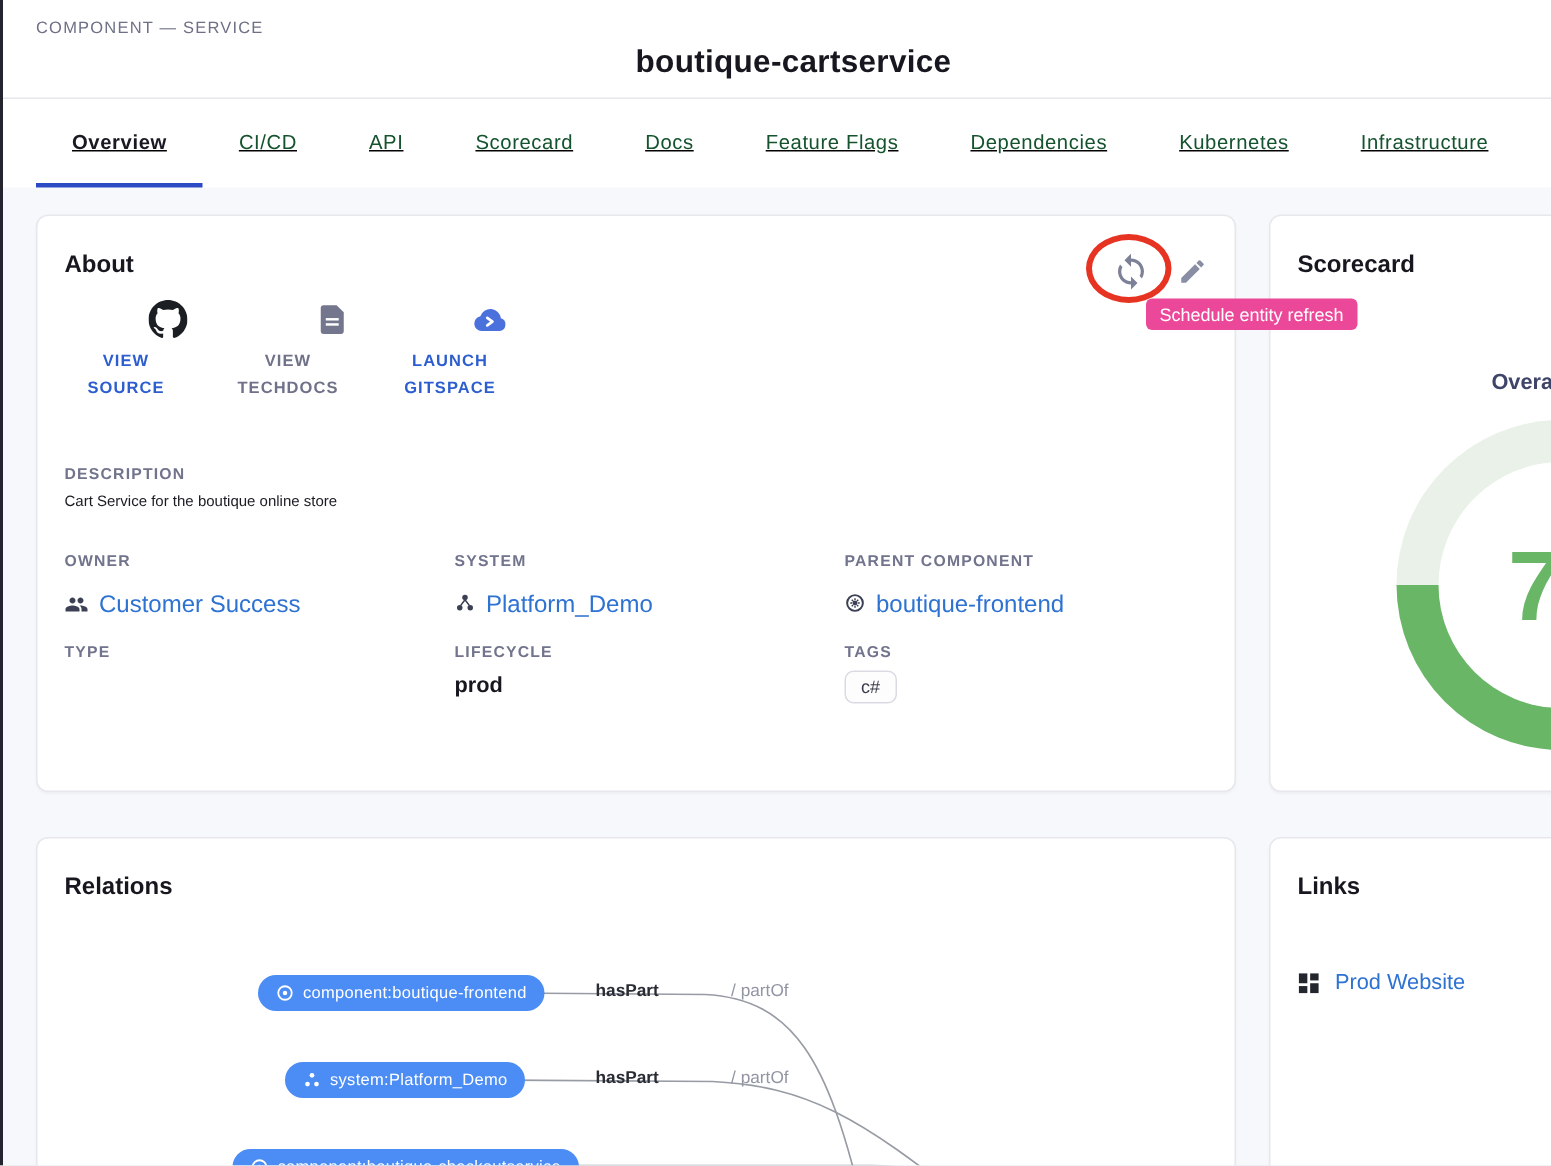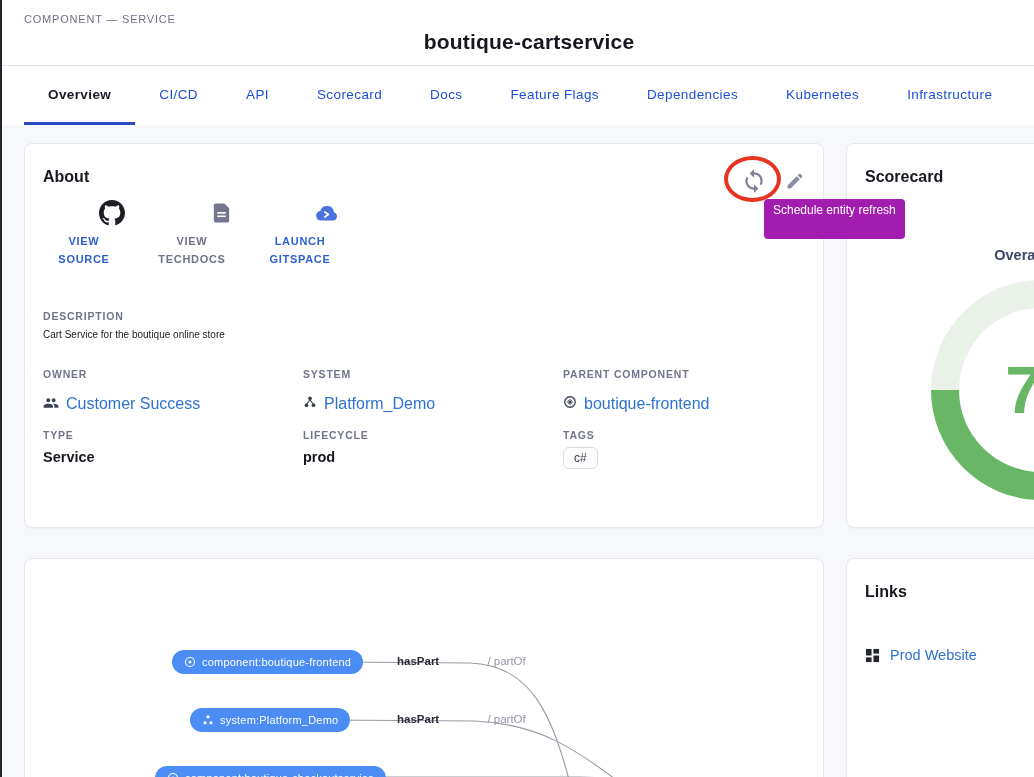--- a/index.html
+++ b/index.html
@@ -13,25 +13,25 @@
   .hdr {
     position:absolute; top:0; left:0; right:0; height:66px;
     background:#fff; border-bottom:1px solid #e6e6ec; padding:13px 0 0 22px; z-index:2;
   }
   .crumb { font-size:11px; color:#6e7086; letter-spacing:.8px; font-weight:500; }
   .title-row { display:flex; align-items:center; gap:10px; margin-top:5px;flex-direction:column; }
   .title-row h1 { font-size:21px; font-weight:700; color:#17181f; letter-spacing:.2px; }
   
   .tabs {
     position:absolute; top:66px; left:0; right:0; height:59px; background:#fff;
-    display:flex; align-items:stretch; padding-left:22px; z-index:2;
+    display:flex; align-items:stretch; padding-left:22px; z-index:2;text-decoration:underline;
   }
   .tab {
     display:flex; align-items:center; padding:0 24px; font-size:13.5px;
-    color:#1d4ed8; font-weight:500; letter-spacing:.4px; white-space:nowrap;
+    color:#14532d; font-weight:500; letter-spacing:.4px; white-space:nowrap;
     border-bottom:3px solid transparent; cursor:pointer;
   }
   .tab.active { color:#181922; font-weight:700; border-bottom-color:#2b4ac4; }
   
   .card {
     position:absolute; background:#fff; border:1px solid #e7e7ee; border-radius:8px;
     box-shadow:0 1px 2px rgba(20,20,40,.04);
   }
   .card h2 { font-size:16px; font-weight:700; color:#17181f; }
   .card-about   { left:22px;  top:143px; width:800px; height:385px; padding:24px 20px 0 18px; }
@@ -58,22 +58,22 @@
   }
   
   .card-actions { position:absolute; top:24px; right:18px; display:flex; gap:18px; align-items:center; }
   .iconbtn { background:none; border:none; cursor:pointer; display:flex; padding:0; }
   
   .red-ellipse {
     position:absolute; left:722px; top:156px; width:57px; height:46px;
     border:4.5px solid #e73322; border-radius:50%; z-index:8; pointer-events:none;
   }
   .tooltip {
-    position:absolute; left:762px; top:199px; background:#a21caf; color:#fff;
-    font-size:12px; padding:4px 9px 22px; border-radius:4px; z-index:9; white-space:nowrap;
+    position:absolute; left:762px; top:199px; background:#ec4899; color:#fff;
+    font-size:12px; padding:4px 9px 3px; border-radius:4px; z-index:9; white-space:nowrap;
   }
   
   .overall { width:352px; text-align:center; margin-top:61px; font-size:14.5px; font-weight:700; color:#3f4469; }
   .donut { position:relative; width:220px; height:220px; border-radius:50%; margin:17px 0 0 66px; }
   .donut-hole {
     position:absolute; inset:28px; background:#fff; border-radius:50%;
     display:flex; align-items:center; justify-content:center;
     font-size:66px; font-weight:700; color:#68b666; letter-spacing:-1px;
   }
   
@@ -196,21 +196,20 @@
                 <circle cx="8" cy="8" r="6" fill="none" stroke="currentColor" stroke-width="1.5"></circle>
                 <circle cx="8" cy="8" r="1.9" fill="currentColor"></circle>
                 <path d="M8 4.4v1.4M8 10.2v1.4M4.4 8h1.4M10.2 8h1.4M5.5 5.5l1 1M9.5 9.5l1 1M10.5 5.5l-1 1M6.5 9.5l-1 1" stroke="currentColor" stroke-width="1.1"></path>
               </svg>
           </span>
           <span>boutique-frontend</span>
         </div>
       </div>
       <div>
         <div class="flabel">TYPE</div>
-        <div class="boldval">Service</div>
       </div>
       <div>
         <div class="flabel">LIFECYCLE</div>
         <div class="boldval">prod</div>
       </div>
       <div>
         <div class="flabel">TAGS</div>
         <div class="tagchip">c#</div>
       </div>
     </div>
@@ -218,20 +217,21 @@
 
   <div class="card card-score">
     <h2>Scorecard</h2>
     <div class="overall">Overall Score</div>
     <div class="donut" style="background: conic-gradient(rgb(104, 182, 102) 0deg, rgb(104, 182, 102) 75%, rgb(233, 241, 232) 75%, rgb(233, 241, 232) 100%);">
       <div class="donut-hole">75</div>
     </div>
   </div>
 
   <div class="card card-rel">
+    <h2>Relations</h2>
     <div class="graph">
       <svg class="edges" width="798" height="398" viewBox="0 0 798 398">
         <path d="M313 103 L445 104 C505 107 527 150 549 240" fill="none" stroke="#979ba3" stroke-width="1.1"></path>
         <path d="M296 161 L450 162 C512 165 548 185 622 245" fill="none" stroke="#979ba3" stroke-width="1.1"></path>
         <path d="M330 218 L555 218 C600 218 618 230 635 250" fill="none" stroke="#979ba3" stroke-width="1.1"></path>
       </svg>
       <div class="elabel" style="left:372px; top:96px;">
         <b>hasPart</b><span> / partOf</span>
       </div>
       <div class="elabel" style="left:372px; top:154px;">

